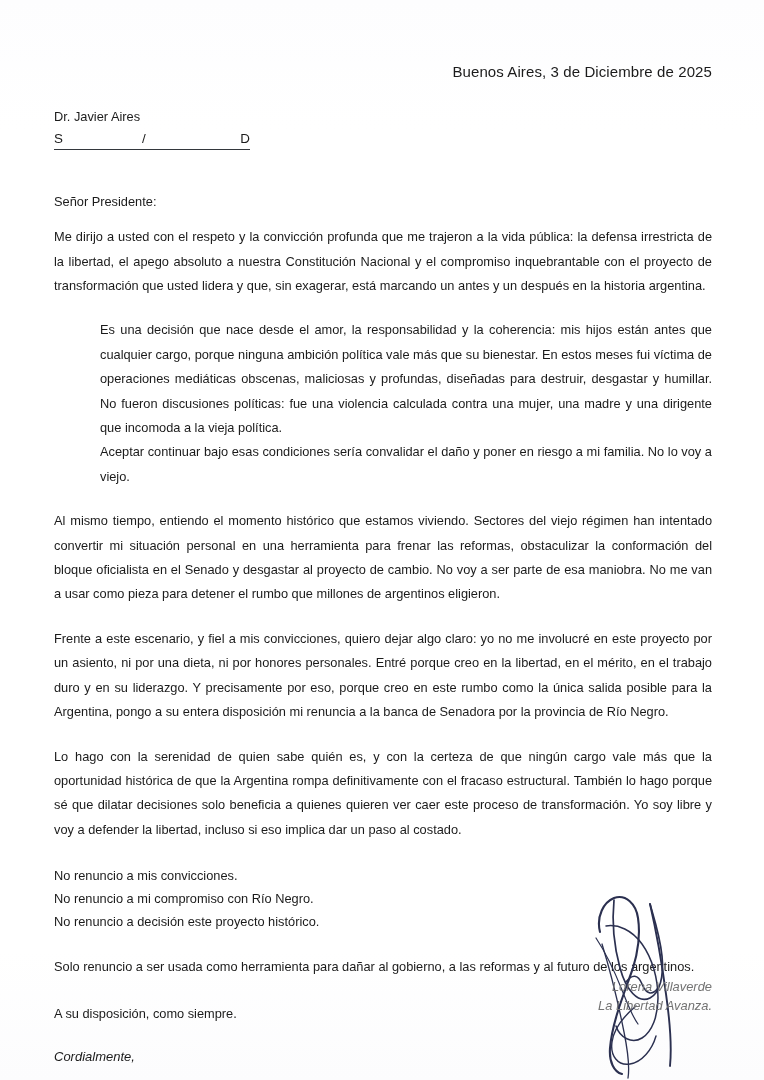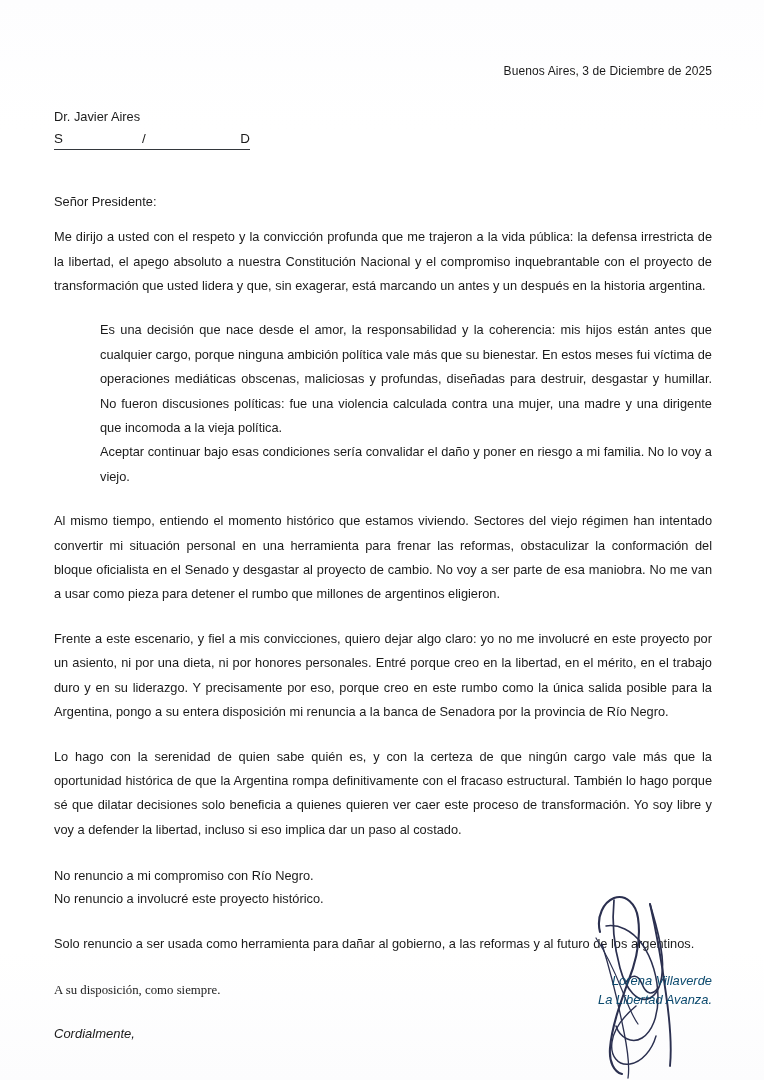--- a/index.html
+++ b/index.html
@@ -31,21 +31,21 @@
     left: 54px;
     top: 0;
     width: 658px;
     color: #1b1b1b;
     font-size: 12.8px;
     line-height: 19.6px;
   }
   .date-line {
     margin-top: 62px;
     text-align: right;
-    font-size: 12px;
+    font-size: 15px;
     letter-spacing: 0.1px;
   }
   .addressee {
     margin-top: 24px;
   }
   .addressee .ln {
     display: block;
     line-height: 21px;
   }
   .sd-line {
@@ -84,46 +84,45 @@
   .lines-block .ln { display: block; }
 
   .closing-par {
     margin-top: 22px;
     text-align: justify;
     line-height: 24.4px;
   }
   .farewell {
     margin-top: 22px;
     line-height: 23px;
-    font-family: Liberation Serif, serif;
   }
   .cordially {
     margin-top: 22px;
     font-style: italic;
     font-size: 13px;
   }
 
   
   .sign-area {
     position: absolute;
     left: 0;
     top: 948px;
     width: 764px;
     height: 132px;
   }
   .sign-block {
     position: absolute;
     right: 52px;
-    top: 24px;
+    top: 30px;
     width: 440px;
     text-align: right;
     font-style: italic;
     font-size: 12.9px;
     line-height: 18.6px;
-    color: #0c4a6e;
+    color: #737373;
   }
   .sign-block .ln { display: block; white-space: nowrap; }
   .signature-svg {
     position: absolute;
     left: 566px;
     top: -62px;
     width: 140px;
     height: 196px;
     pointer-events: none;
   }
@@ -156,22 +155,23 @@
       <p class="body-par" style="margin-top:0;">Aceptar continuar bajo esas condiciones sería convalidar el daño y poner en riesgo a mi familia. No lo voy a viejo.</p>
     </div>
 
     <p class="body-par" style="margin-top:20px;">Al mismo tiempo, entiendo el momento histórico que estamos viviendo. Sectores del viejo régimen han intentado convertir mi situación personal en una herramienta para frenar las reformas, obstaculizar la conformación del bloque oficialista en el Senado y desgastar al proyecto de cambio. No voy a ser parte de esa maniobra. No me van a usar como pieza para detener el rumbo que millones de argentinos eligieron.</p>
 
     <p class="body-par" style="margin-top:20px;">Frente a este escenario, y fiel a mis convicciones, quiero dejar algo claro: yo no me involucré en este proyecto por un asiento, ni por una dieta, ni por honores personales. Entré porque creo en la libertad, en el mérito, en el trabajo duro y en su liderazgo. Y precisamente por eso, porque creo en este rumbo como la única salida posible para la Argentina, pongo a su entera disposición mi renuncia a la banca de Senadora por la provincia de Río Negro.</p>
 
     <p class="body-par" style="margin-top:20px;">Lo hago con la serenidad de quien sabe quién es, y con la certeza de que ningún cargo vale más que la oportunidad histórica de que la Argentina rompa definitivamente con el fracaso estructural. También lo hago porque sé que dilatar decisiones solo beneficia a quienes quieren ver caer este proceso de transformación. Yo soy libre y voy a defender la libertad, incluso si eso implica dar un paso al costado.</p>
 
     <div class="lines-block">
+      <span class="ln">No renuncio a mis convicciones.</span>
       <span class="ln">No renuncio a mi compromiso con Río Negro.</span>
-      <span class="ln">No renuncio a involucré este proyecto histórico.</span>
+      <span class="ln">No renuncio a decisión este proyecto histórico.</span>
     </div>
 
     <p class="closing-par">Solo renuncio a ser usada como herramienta para dañar al gobierno, a las reformas y al futuro de los argentinos.</p>
 
     <div class="farewell">A su disposición, como siempre.</div>
 
     <div class="cordially">Cordialmente,</div>
 
   </div>
 

